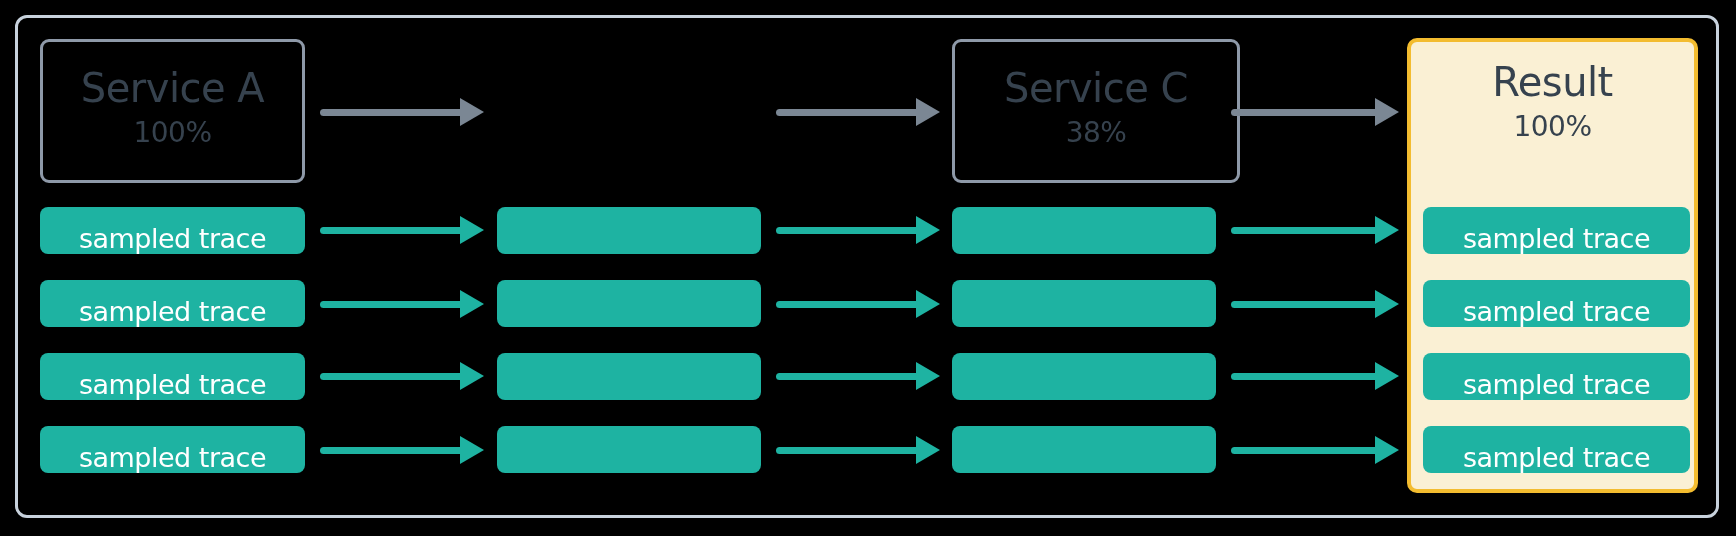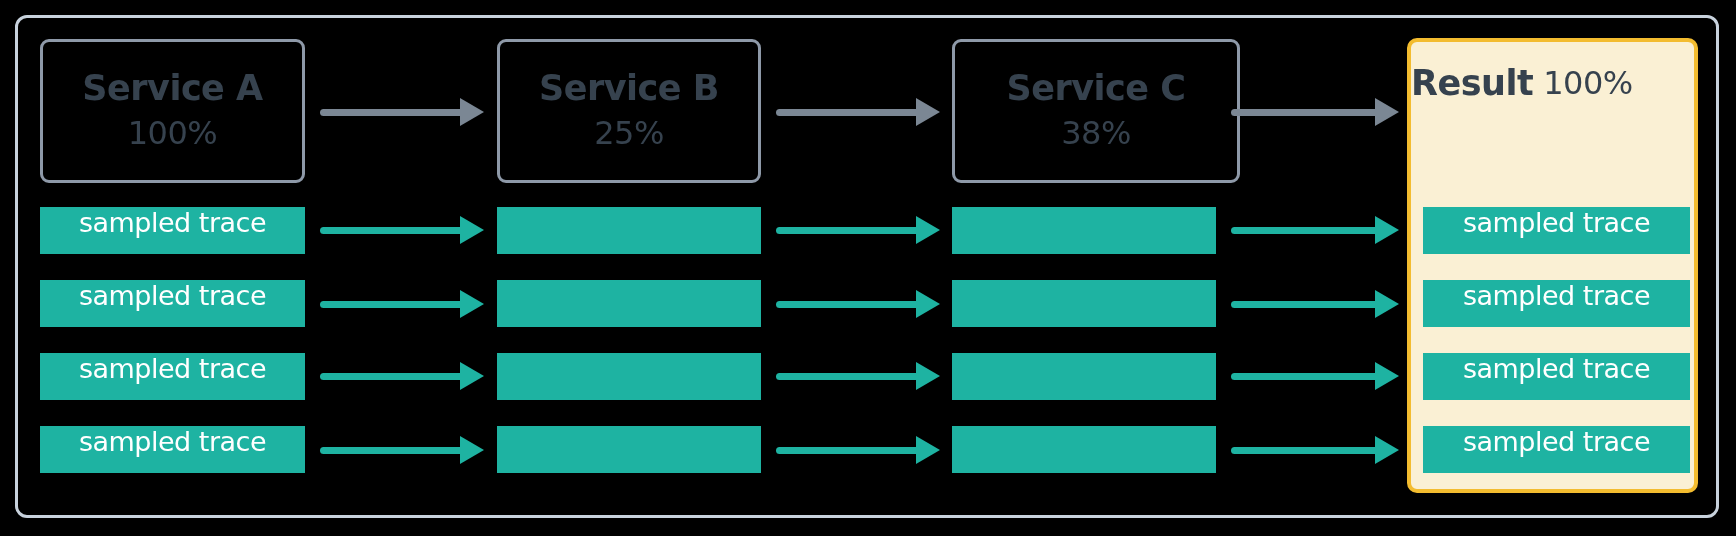--- a/index.html
+++ b/index.html
@@ -23,35 +23,35 @@
   }
   
   .svc{
     position:absolute;top:39px;height:144px;box-sizing:border-box;
     border:3px solid var(--box-border);border-radius:9px;
     display:flex;flex-direction:column;align-items:center;justify-content:center;gap:4px;
   }
   #svc-a{left:40px;width:265px}
   #svc-b{left:497px;width:264px}
   #svc-c{left:952px;width:288px}
-  .box-name{font-size:35px;font-weight:bold;color:var(--slate-text);letter-spacing:-0.5px;line-height:40px;}
-  .box-rate{font-size:32px;color:var(--slate-text);letter-spacing:-0.5px;line-height:42px;}
+  .box-name{font-size:40px;font-weight:normal;color:var(--slate-text);letter-spacing:-0.5px;line-height:40px;}
+  .box-rate{font-size:28px;color:var(--slate-text);letter-spacing:-0.5px;line-height:42px;}
   
   .result{
     position:absolute;left:1407px;top:38px;width:291px;height:455px;box-sizing:border-box;
     background:var(--result-fill);border:4px solid var(--result-border);border-radius:10px;
   }
   .result-head{
     position:absolute;top:20px;left:0;width:100%;
-    display:flex;flex-direction:row;align-items:center;gap:10px;
+    display:flex;flex-direction:column;align-items:center;gap:4px;
   }
   
   .bar{
-    position:absolute;height:47px;background:var(--teal);border-radius:0;
-    display:flex;align-items:flex-start;justify-content:center;
+    position:absolute;height:47px;background:var(--teal);border-radius:8px;
+    display:flex;align-items:flex-end;justify-content:center;
   }
   .bar span{color:#fff;font-size:27px;letter-spacing:-0.5px;}
   .c1{left:40px;width:265px}
   .c2{left:497px;width:264px}
   .c3{left:952px;width:264px}
   .r1{top:207px}.r2{top:280px}.r3{top:353px}.r4{top:426px}
   .result .bar{left:12px;width:267px}
   .rr1{top:165px}.rr2{top:238px}.rr3{top:311px}.rr4{top:384px}
   
   .arrow{position:absolute;height:28px;}
@@ -74,24 +74,20 @@
 </style>
 </head>
 <body>
 
 <div id="stage">
   <div class="outer"></div>
 
   <div class="svc" id="svc-a">
     <div class="box-name">Service A</div>
     <div class="box-rate">100%</div>
-  </div>
-  <div class="svc" id="svc-b">
-    <div class="box-name">Service B</div>
-    <div class="box-rate">25%</div>
   </div>
   <div class="svc" id="svc-c">
     <div class="box-name">Service C</div>
     <div class="box-rate">38%</div>
   </div>
 
   <div class="arrow flow g1 ay">
       <div class="shaft"></div>
       <div class="head"></div>
     </div>

